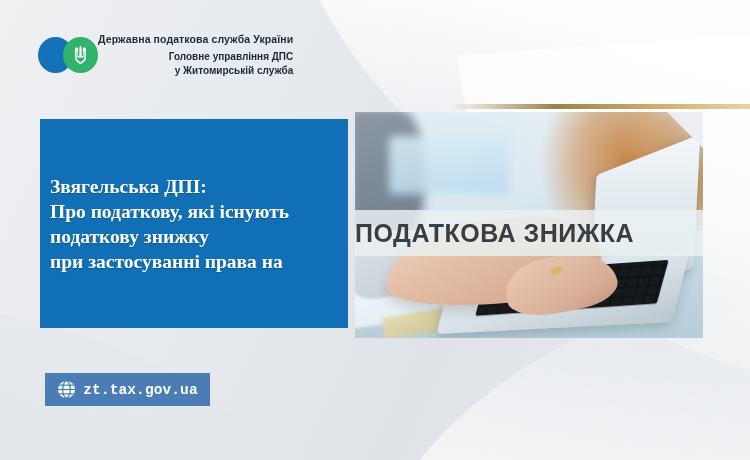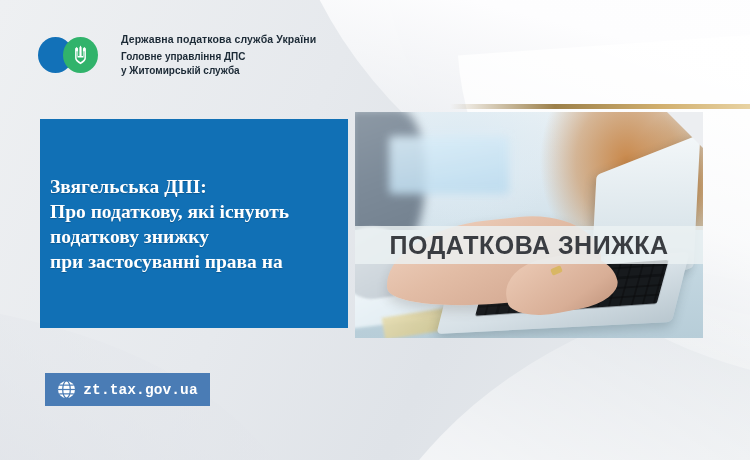--- a/index.html
+++ b/index.html
@@ -81,21 +81,21 @@
     opacity: .85;
   }
 
   
   .logo-block {
     position: absolute;
     left: 38px;
     top: 32px;
     display: flex;
     align-items: center;
-    gap: 23px;
+    gap: 0;
   }
   .logo-marks {
     position: relative;
     width: 60px;
     height: 36px;
     flex: none;
   }
   .dot {
     position: absolute;
     top: 0;
@@ -123,20 +123,21 @@
     font-weight: bold;
     letter-spacing: .1px;
     line-height: 15px;
     white-space: nowrap;
   }
   .logo-line-2, .logo-line-3 {
     font-size: 10px;
     font-weight: bold;
     line-height: 13.5px;
     white-space: nowrap;
+    text-align: right;
   }
   .logo-line-2 { margin-top: 3px; }
 
   
   .title-card {
     position: absolute;
     left: 40px;
     top: 119px;
     width: 308px;
     height: 209px;
@@ -281,26 +282,24 @@
     background: linear-gradient(160deg, #dfe5e9 0%, #c6cfd6 100%);
     border-radius: 40% 60% 40% 40%;
     transform: rotate(-8deg);
     filter: blur(1px);
   }
   .photo-band {
     position: absolute;
     left: 0;
     top: 98px;
     width: 100%;
-    height: 38px;
+    height: 46px;
     background: rgba(236,241,243,.82);
     display: flex;
     align-items: center;
-    justify-content: center;
-    margin-top: 16px;
   }
   .photo-band-text {
     font-family: "Liberation Sans", sans-serif;
     font-weight: bold;
     font-size: 25px;
     letter-spacing: .5px;
     color: #3a3d42;
     white-space: nowrap;
   }
   .photo-corner {

